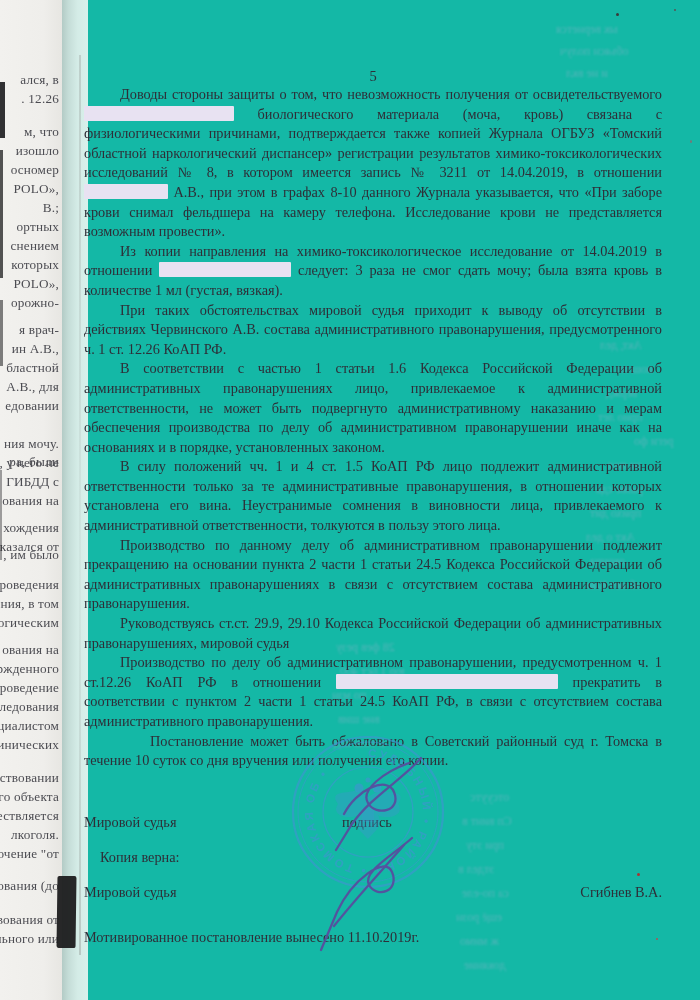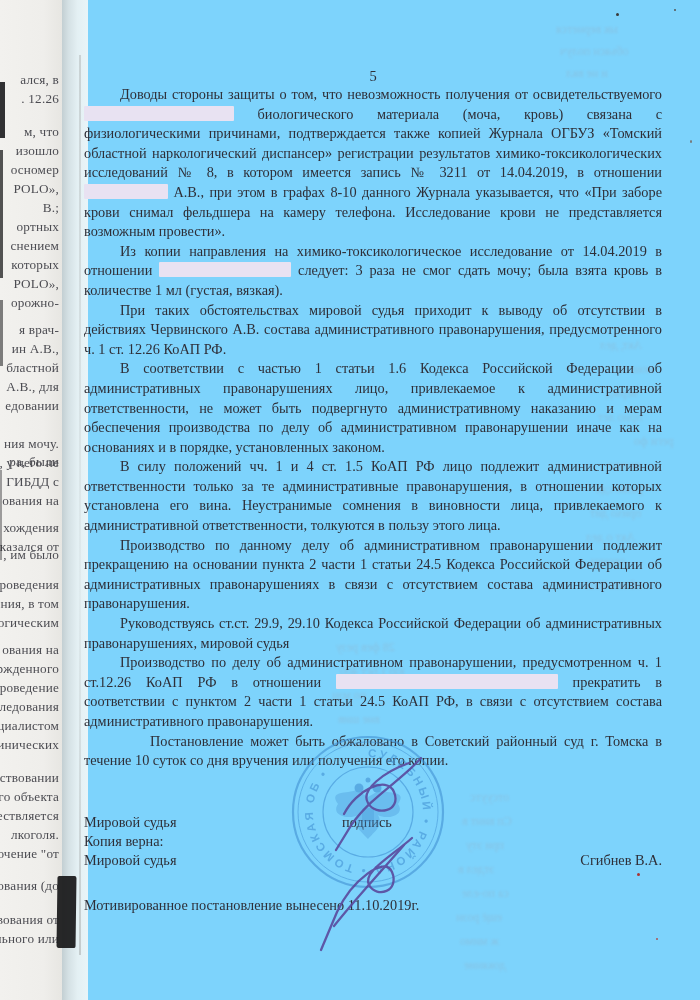--- a/index.html
+++ b/index.html
@@ -1,17 +1,17 @@
 <!DOCTYPE html>
 <html lang="ru"><head>
 <meta charset="utf-8">
 <style>
   html,body{margin:0;padding:0;}
   body{width:700px;height:1000px;overflow:hidden;background:#e9e8e5;}
-  .scan{position:relative;width:700px;height:1000px;background:#7dd3fc;font-family:"Liberation Serif","DejaVu Serif",serif;}
+  .scan{position:relative;width:700px;height:1000px;background:#14b8a6;font-family:"Liberation Serif","DejaVu Serif",serif;}
 
   
   .underpage{position:absolute;left:0;top:0;width:62px;height:1000px;background:linear-gradient(90deg,#f2f1ee 0%,#efeeeb 70%,#e7e6e2 100%);}
   .strip-line{position:absolute;right:3px;white-space:nowrap;font-size:13.2px;color:#4c4c52;letter-spacing:.2px;}
 
   
   .edge-shadow{position:absolute;left:62px;top:0;width:26px;height:1000px;
     background:linear-gradient(90deg,#cfcecb 0%,#e4e3e0 25%,#f6f5f2 60%,#fbfaf7 100%);opacity:.85;}
   .edge-crease{position:absolute;left:79px;top:55px;width:2px;height:900px;background:linear-gradient(180deg,rgba(120,118,115,.25),rgba(120,118,115,.05) 60%,rgba(120,118,115,.3));}
 
@@ -29,21 +29,21 @@
   .pageno{margin-top:68px;text-align:center;font-size:14.5px;}
   .para{margin:0;font-size:14.3px;line-height:19.6px;text-align:justify;text-indent:36px;}
   .big-indent{text-indent:66px;}
   .centered-heading{font-size:14.3px;line-height:19.6px;text-align:center;margin:6px 0 2px 0;}
   .redact{display:inline-block;background:#e8e2f2;height:15px;vertical-align:-2px;border-radius:1px;}
 
   
   .sigblock{position:relative;margin-top:42px;font-size:14.3px;line-height:19px;}
   .sig-row{position:relative;display:flex;justify-content:space-between;}
   .sig-note{position:absolute;left:258px;top:0;}
-  .copy-note{margin:0;}
+  .copy-note{margin:16px;}
   .motivated{margin-top:26px;}
 
   
   .overlay{position:absolute;left:0;top:0;pointer-events:none;}
 
   
   .bleed{position:absolute;white-space:nowrap;font-size:12px;color:#8fb3cc;opacity:.5;filter:blur(1.1px);transform:scaleX(-1);font-family:"Liberation Serif","DejaVu Serif",serif;}
 </style>
 </head>
 <body>

